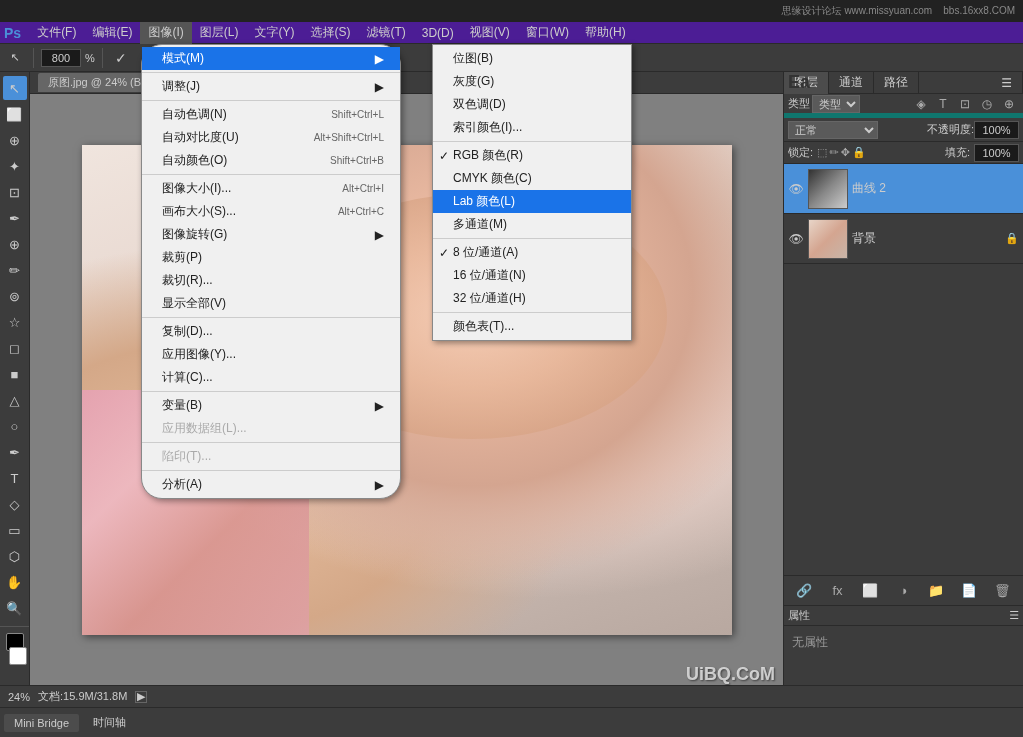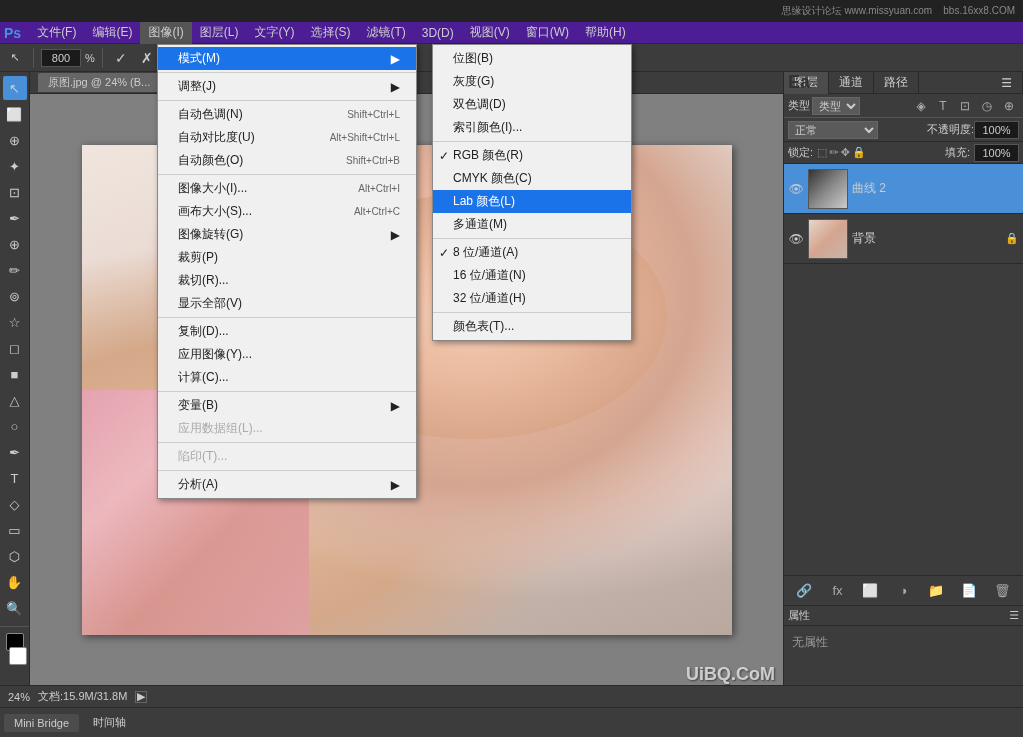--- a/index.html
+++ b/index.html
@@ -216,21 +216,21 @@
     }
     .right-tab.active { background: #4c4c4c; }
 
     #layers-toolbar {
       height: 24px;
       background: #3c3c3c;
       display: flex;
       align-items: center;
       padding: 0 4px;
       gap: 2px;
-      border-bottom: 1px solid #0f766e;
+      border-bottom: 5px solid #0f766e;
     }
     .layers-tb-btn {
       width: 20px; height: 20px;
       display: flex; align-items: center; justify-content: center;
       color: #aaa; font-size: 12px; cursor: pointer;
     }
     #layers-controls {
       height: 24px;
       display: flex;
       align-items: center;
@@ -673,21 +673,21 @@
 <div id="watermark">
   <span>UiBQ.CoM</span>
 </div>
 
 <div class="ea-text">
   <span>Ea</span>
 </div>
 
 <div class="dropdown-overlay">
 
-  <div class="menu-dropdown" style="top: 44px; left: 157px; width: 260px;">
+  <div class="menu-dropdown" style="top: 44px; left: 141px; width: 260px; border-radius: 21px;">
 
     <div class="menu-section">
       <div class="menu-row highlighted">
         <span>模式(M)</span>
         <span class="arrow">▶</span>
       </div>
     </div>
 
     <div class="menu-section">
       <div class="menu-row">

